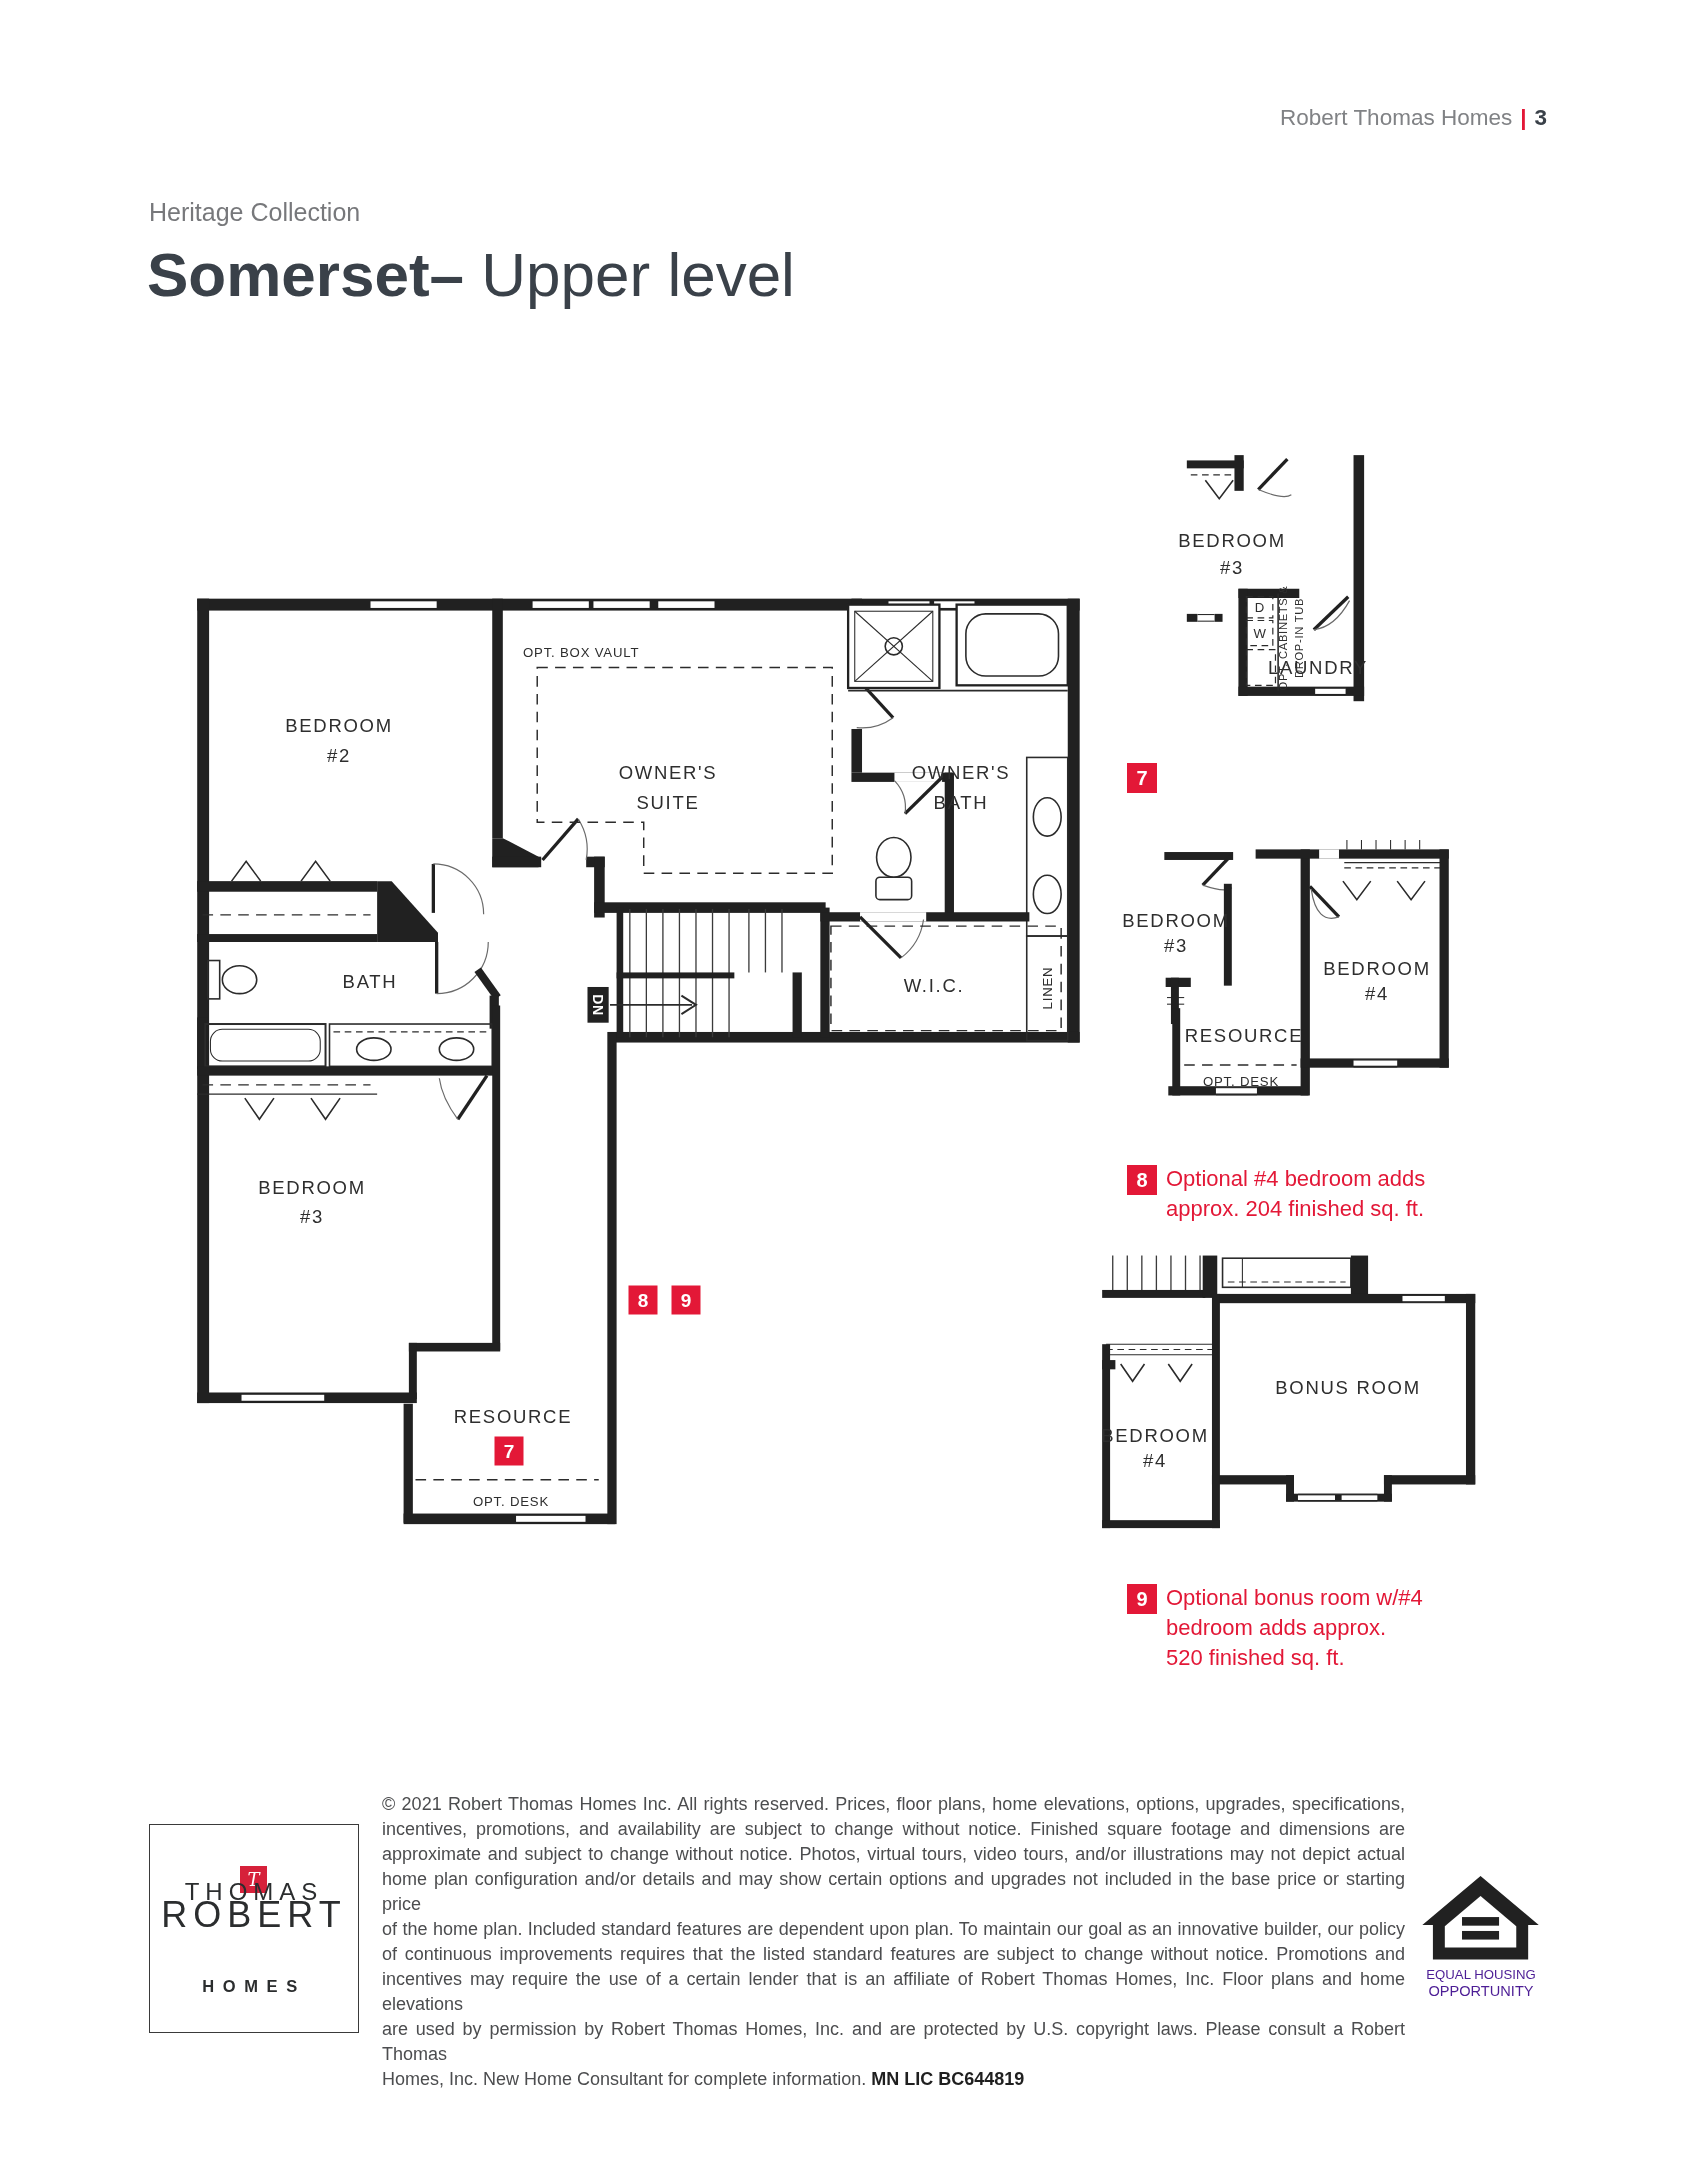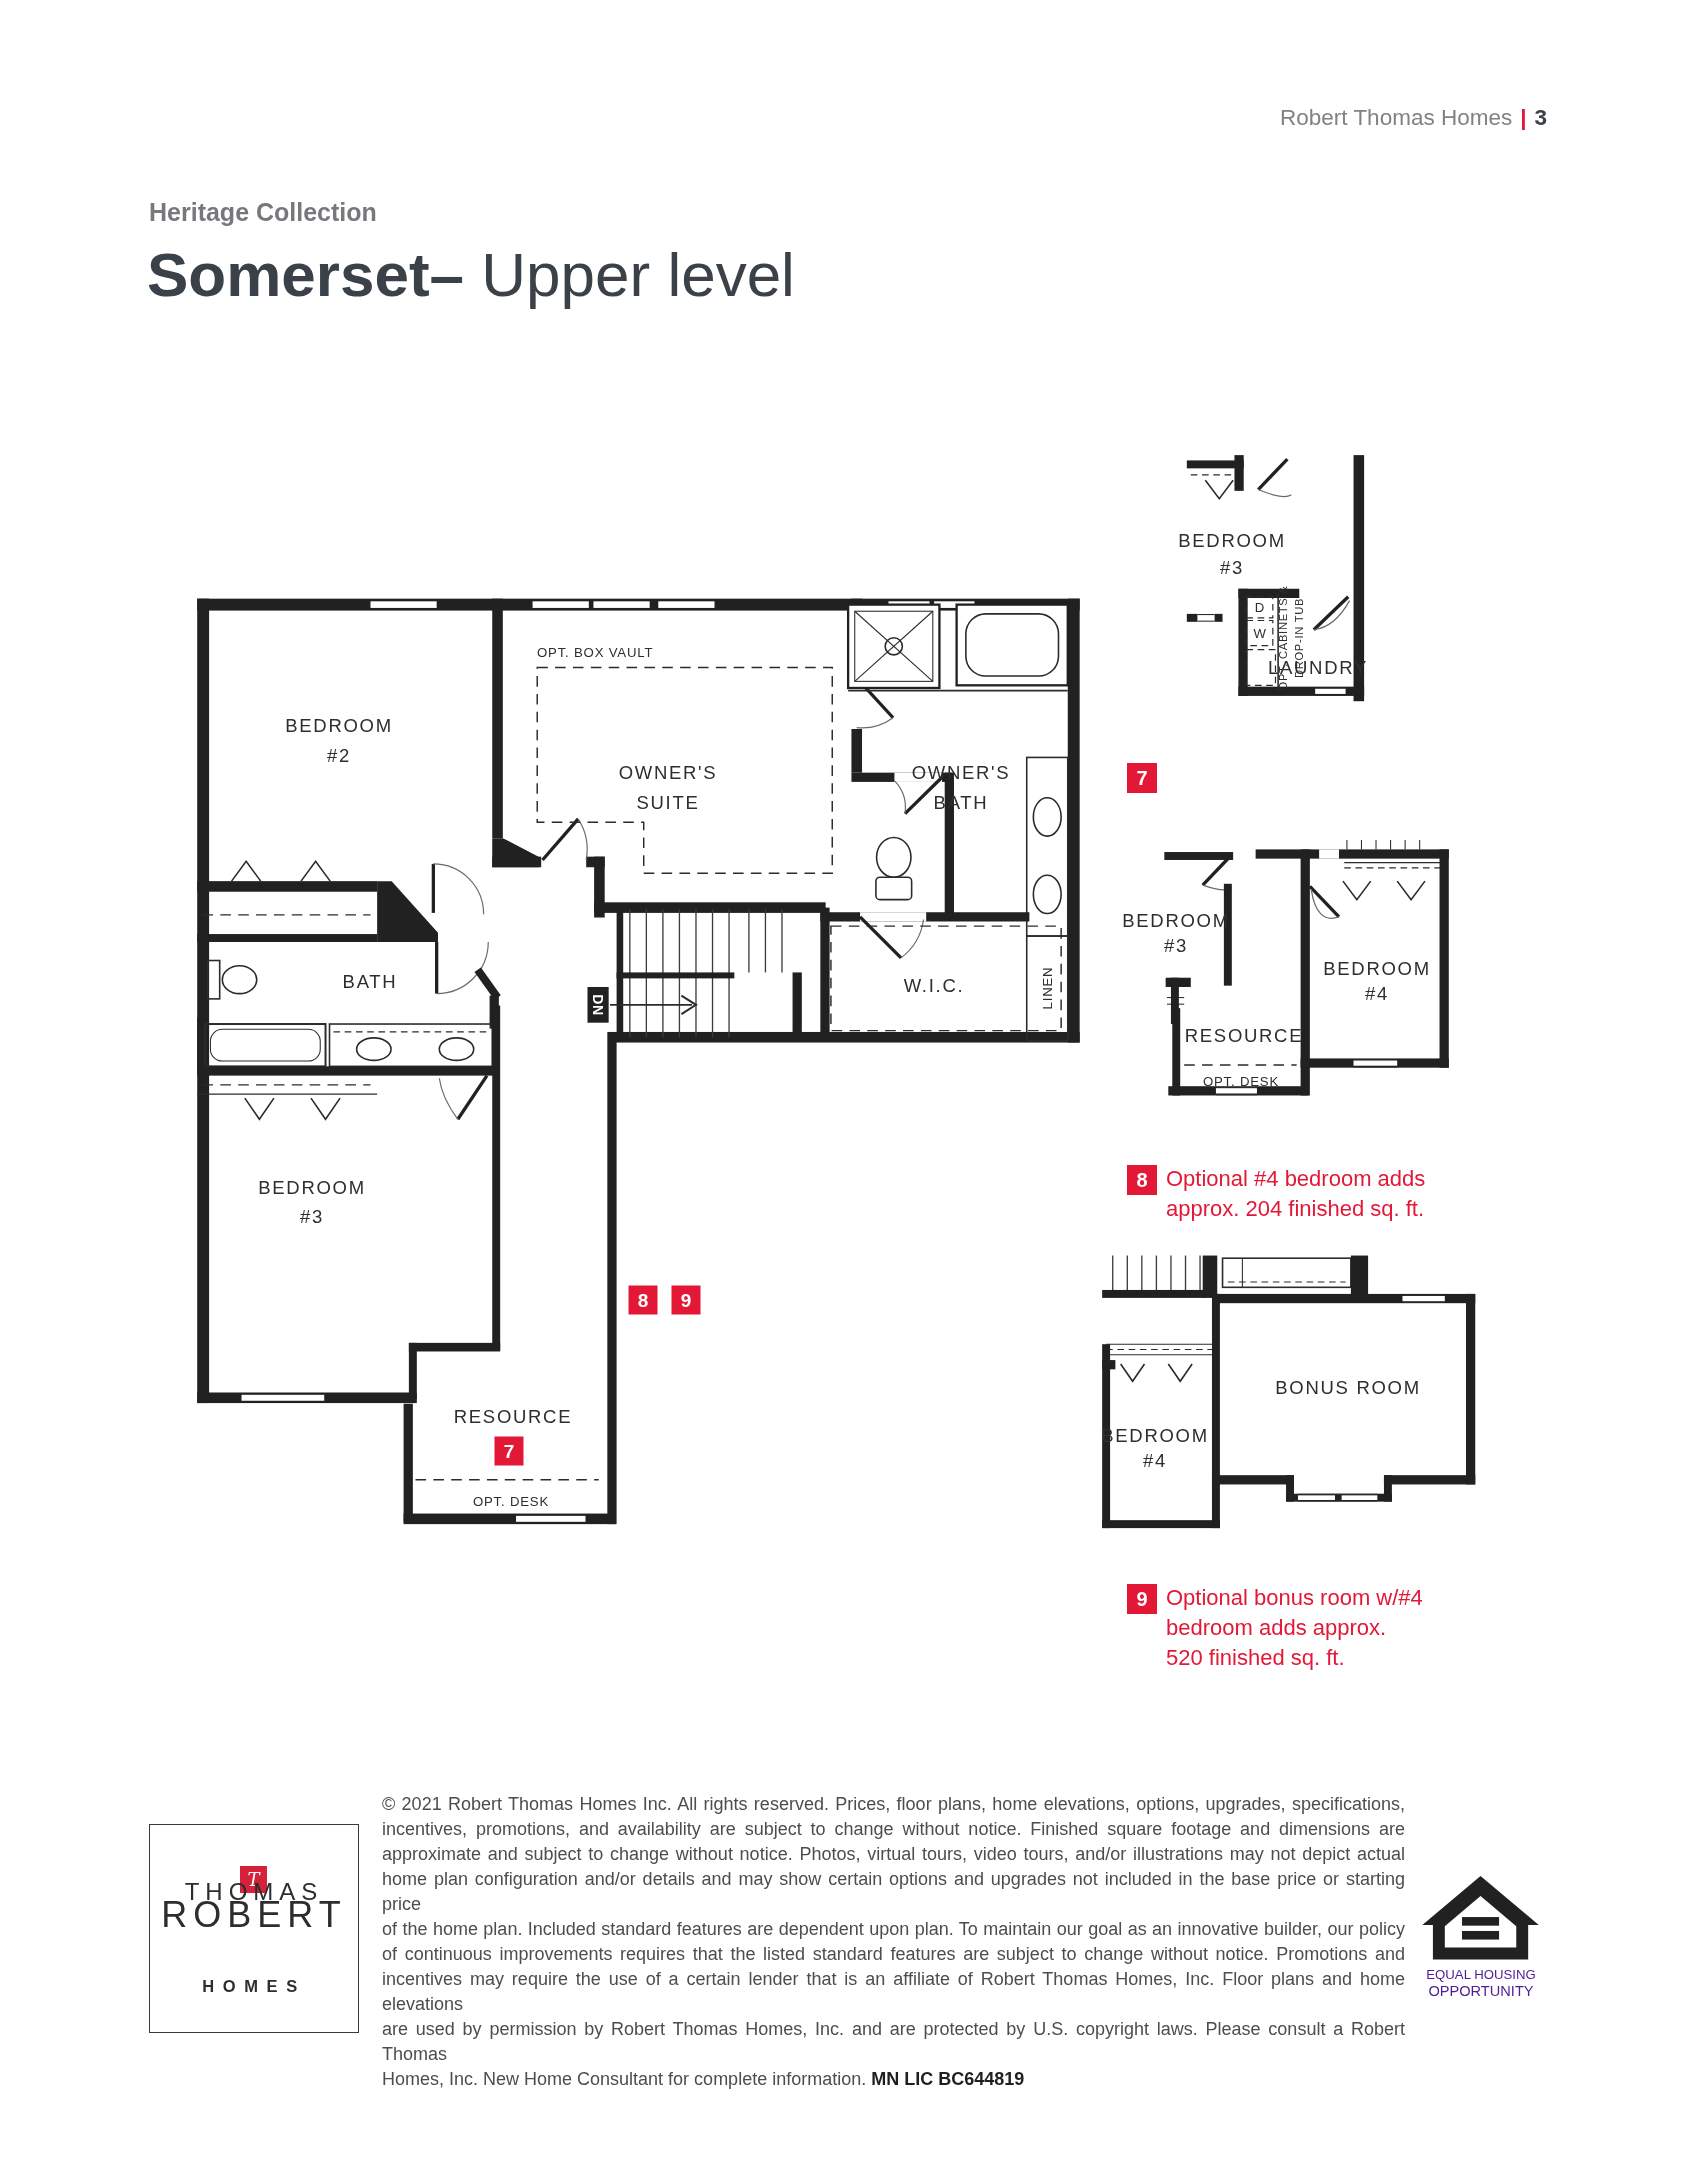--- a/index.html
+++ b/index.html
@@ -38,21 +38,21 @@
           transform:translate(-50%,-50%);}
   .callout{position:absolute;color:var(--red);font-size:22px;line-height:30px;}
   .callout .cnum{position:absolute;left:0;top:1.3px;width:30px;height:30px;background:var(--red);
           color:#fff;font-weight:bold;font-size:20px;line-height:30px;text-align:center;}
   .callout .ctext{margin-left:39px;}
 
   #header{position:absolute;top:105px;right:140px;font-size:22.5px;color:#808285;}
   #header .pipe{color:var(--red);font-weight:bold;margin:0 8px;}
   #header .pnum{color:var(--title);font-weight:bold;}
 
-  #collection{position:absolute;left:149px;top:198px;font-size:25px;font-weight:bold;color:var(--gray);}
+  #collection{position:absolute;left:149px;top:198px;font-size:25px;font-weight:normal;color:var(--gray);}
   #plan-title{position:absolute;left:147px;top:239px;font-size:62px;color:var(--title);}
   #plan-title .model{font-weight:bold;}
   #plan-title .level{font-weight:300;}
 
   #logo-box{position:absolute;left:149px;top:1824px;width:210px;height:209px;border:1.3px solid #3a3a3a;box-sizing:border-box;}
   #logo-t{position:absolute;left:240px;top:1866px;width:27px;height:27px;background:#d6213a;
           color:#fff;text-align:center;font-family:"DejaVu Serif",serif;font-style:italic;
           font-size:18px;line-height:27px;}
   .logoline{position:absolute;transform:translate(-50%,-50%);color:#2b2d2e;}
 
@@ -304,21 +304,21 @@
     <span>Robert Thomas Homes</span><span class="pipe">|</span><span class="pnum">3</span>
   </div>
 
   <div id="collection">Heritage Collection</div>
   <div id="plan-title">
     <span class="model">Somerset</span><span class="model">–</span><span class="level"> Upper level</span>
   </div>
 
   <div class="lbl" style="left:339px;top:726px;">BEDROOM</div>
   <div class="lbl" style="left:339px;top:756px;">#2</div>
-  <div class="lbl sm left" style="left:537px;top:652px;">OPT. BOX VAULT</div>
+  <div class="lbl sm left" style="left:523px;top:652px;">OPT. BOX VAULT</div>
   <div class="lbl" style="left:668px;top:773px;">OWNER'S</div>
   <div class="lbl" style="left:668px;top:803px;text-align:center;">SUITE</div>
   <div class="lbl" style="left:961px;top:773px;">OWNER'S</div>
   <div class="lbl" style="left:961px;top:803px;">BATH</div>
   <div class="lbl" style="left:370px;top:982px;">BATH</div>
   <div class="lbl" style="left:934px;top:986px;">W.I.C.</div>
   <div class="lbl sm vert" style="left:1047px;top:988px;">LINEN</div>
   <div class="dnlbl" style="left:598px;top:1005px;">DN</div>
   <div class="lbl" style="left:312px;top:1188px;">BEDROOM</div>
   <div class="lbl" style="left:312px;top:1217px;">#3</div>

